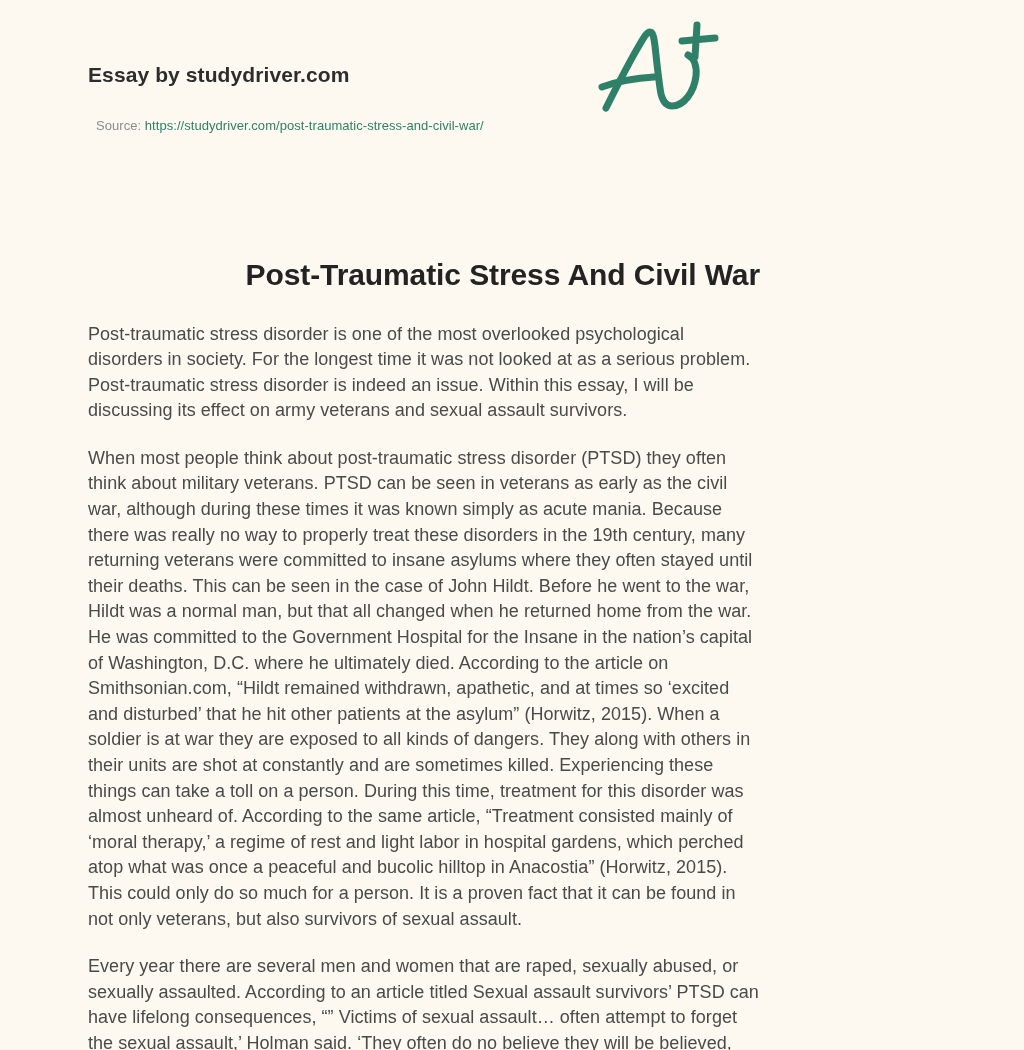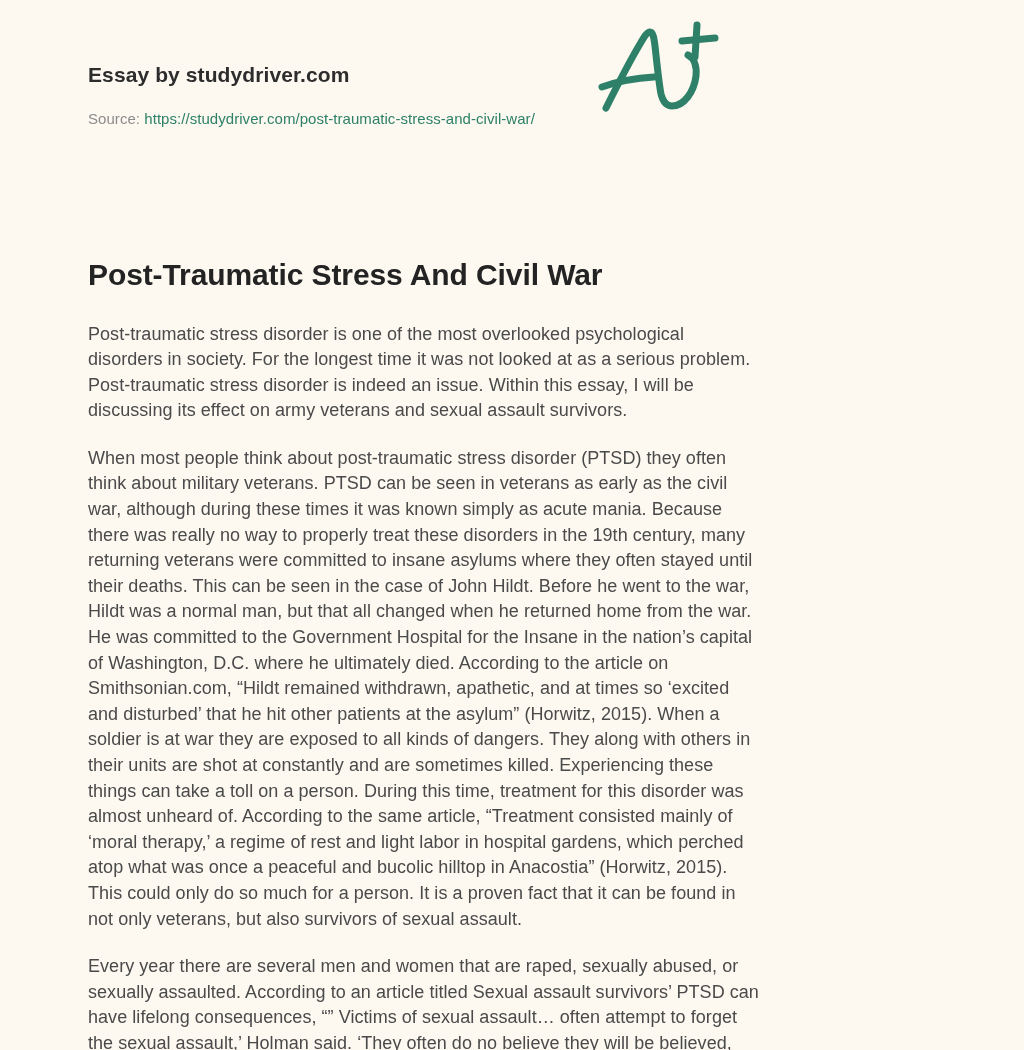--- a/index.html
+++ b/index.html
@@ -30,23 +30,23 @@
   }
   .byline {
     font-size: 21px;
     font-weight: bold;
     color: #2d2d2d;
     letter-spacing: 0.1px;
     margin: 0;
     line-height: 1.2;
   }
   .source-line {
-    margin: 0;
+    margin: 8px;
     padding-top: 23px;
-    font-size: 15px;
+    font-size: 13px;
     color: #8c8c8c;
     letter-spacing: 0.05px;
     white-space: nowrap;
   }
   .source-url {
     color: #2e8168;
     text-decoration: none;
   }
   .brand-logo {
     position: absolute;
@@ -61,20 +61,21 @@
     height: 100%;
   }
   .title {
     margin: 0;
     padding-top: 106px;
     font-size: 30px;
     font-weight: bold;
     color: #232323;
     letter-spacing: -0.1px;
     line-height: 1.25;
+    text-align: right;
   }
   .article {
     padding-top: 28px;
   }
   .article p {
     margin: 0 0 22px 0;
     font-size: 18px;
     line-height: 25.6px;
     color: #4a4a4a;
     text-align: left;

